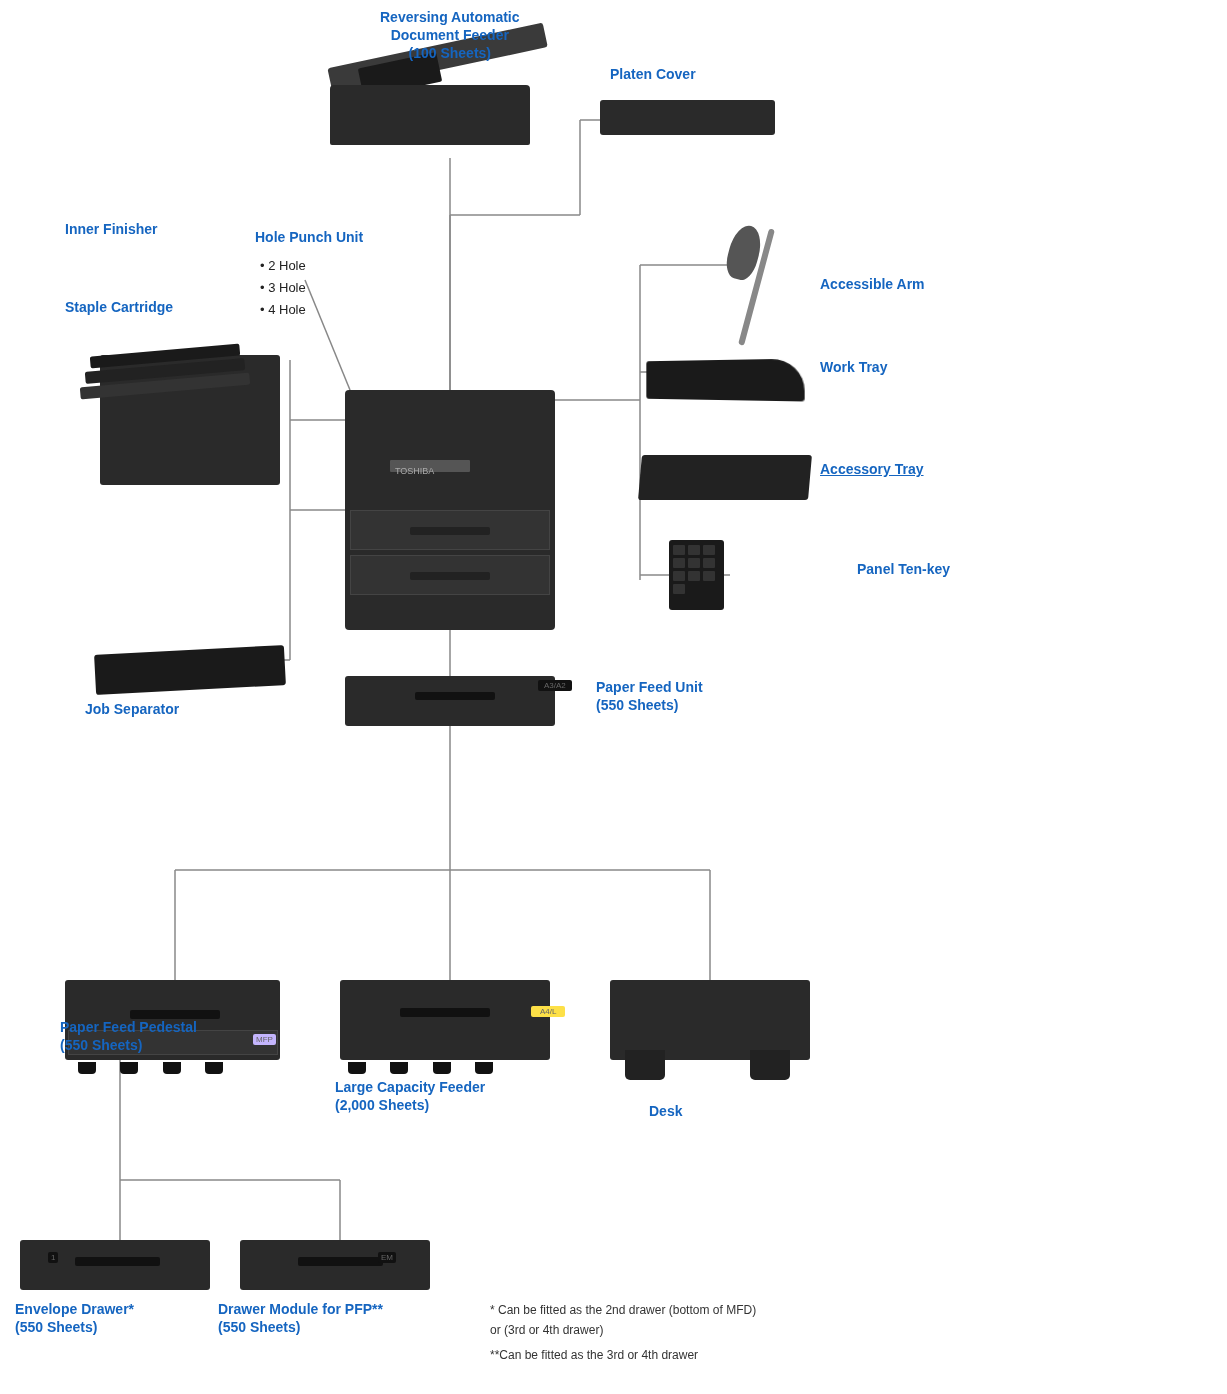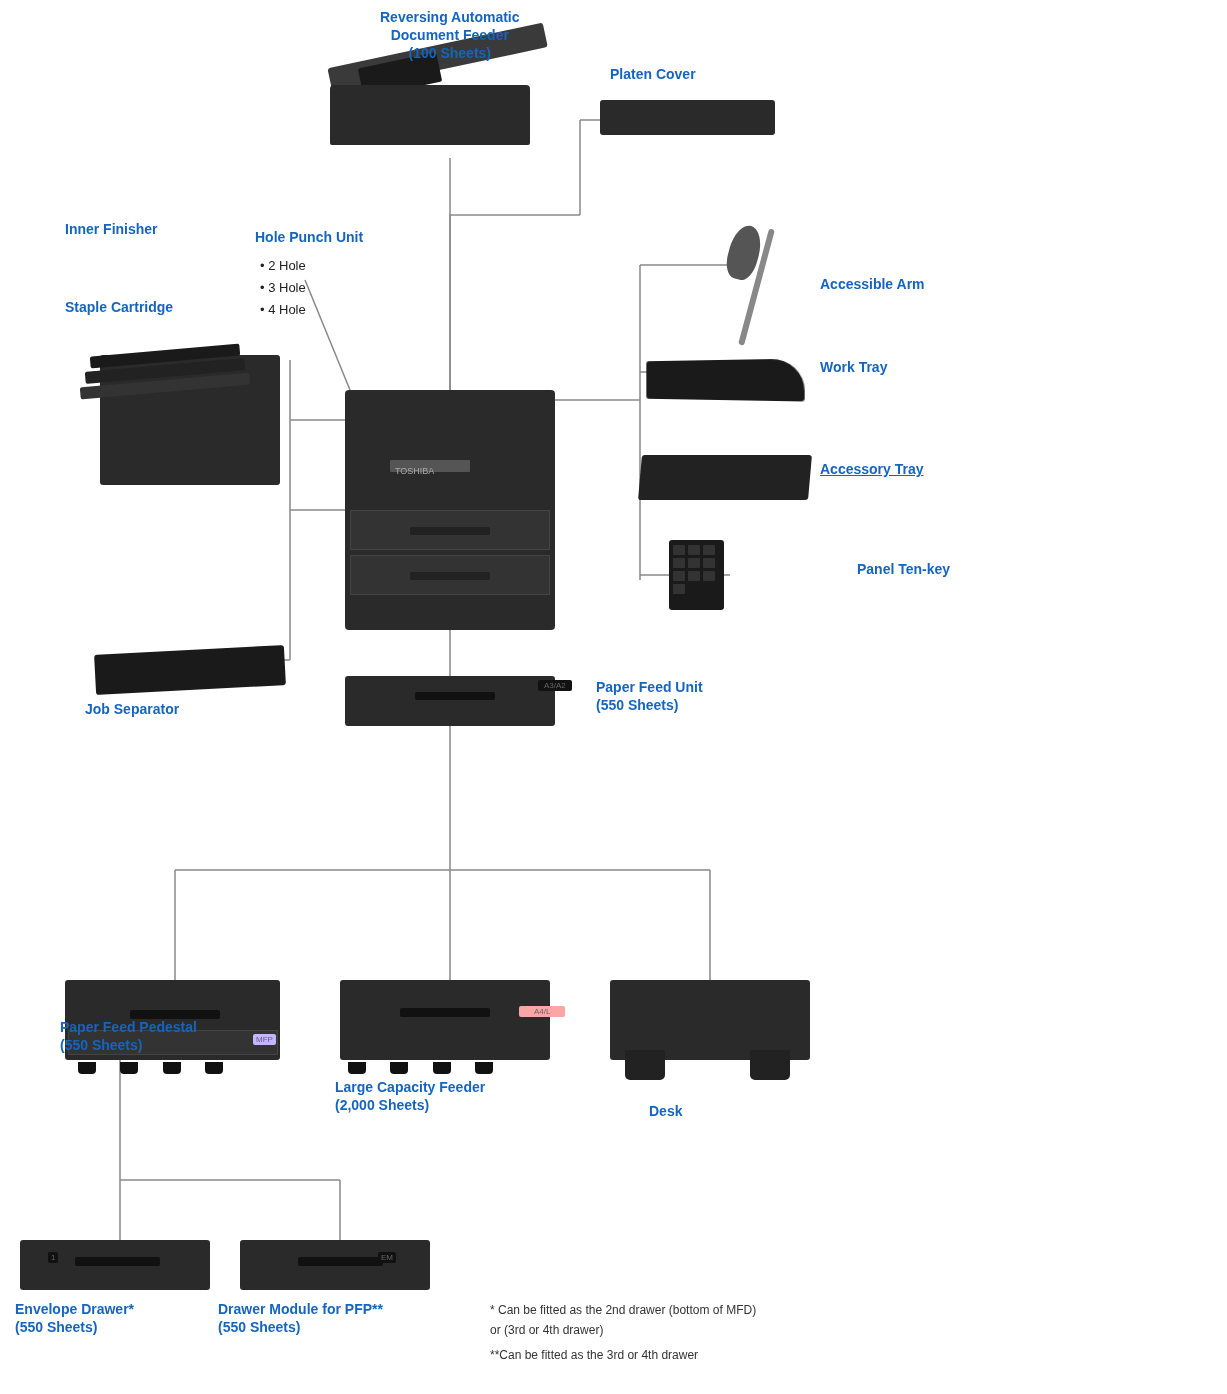--- a/index.html
+++ b/index.html
@@ -505,21 +505,21 @@
     <span class="foot"></span>
     <span class="foot"></span>
     <span class="foot"></span>
     <span class="foot"></span>
   </div>
 
   <div class="label" style="top:1018px; left:60px;">Paper Feed Pedestal<br>(550 Sheets)</div>
 
   <div class="lcf-body"></div>
   <div class="lcf-handle"></div>
-  <div style="position:absolute; top:1006px; left:519px; font-size:8px; color:#666; background:#fca5a5; padding:1px 15px; border-radius:2px;">A4/L</div>
+  <div style="position:absolute; top:1006px; left:531px; font-size:8px; color:#666; background:#fde047; padding:1px 9px; border-radius:2px;">A4/L</div>
 
   <div style="position:absolute; top:1060px; left:348px;">
     <span class="foot"></span>
     <span class="foot"></span>
     <span class="foot"></span>
     <span class="foot"></span>
   </div>
 
   <div class="label" style="top:1078px; left:335px;">Large Capacity Feeder<br>(2,000 Sheets)</div>
 

